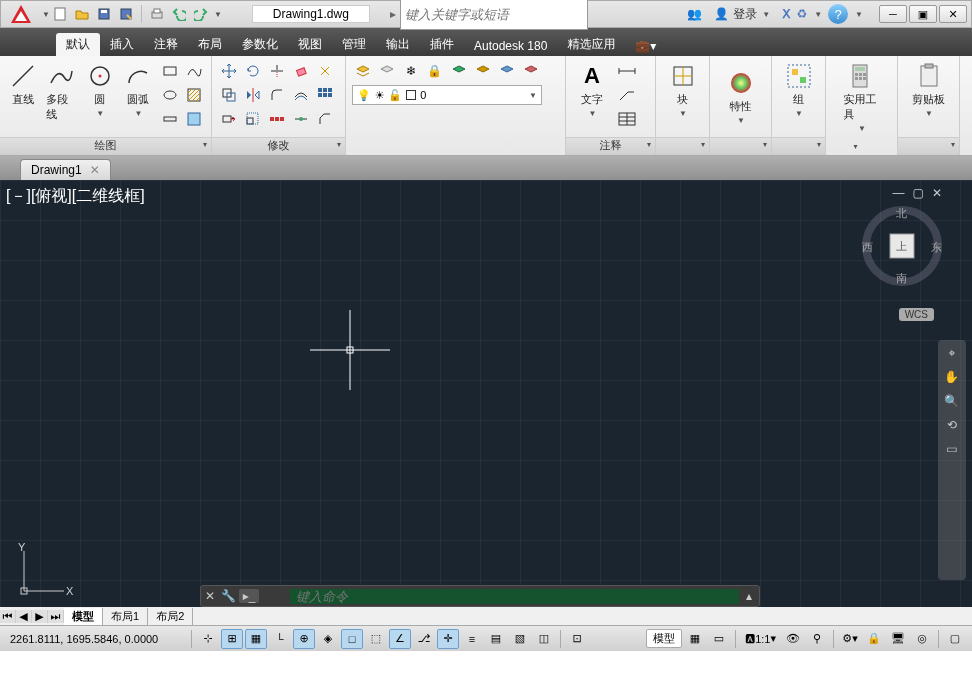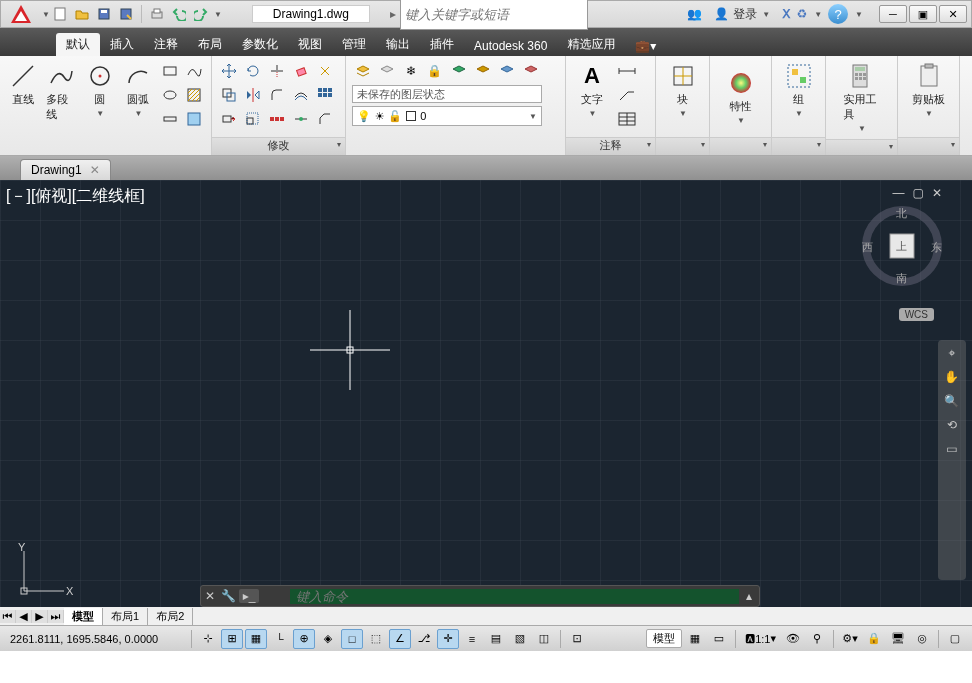--- a/index.html
+++ b/index.html
@@ -163,21 +163,21 @@
 <div class="menutabs">
   <div class="mtab active">默认</div>
   <div class="mtab">插入</div>
   <div class="mtab">注释</div>
   <div class="mtab">布局</div>
   <div class="mtab">参数化</div>
   <div class="mtab">视图</div>
   <div class="mtab">管理</div>
   <div class="mtab">输出</div>
   <div class="mtab">插件</div>
-  <div class="mtab">Autodesk 360</div>
+  <div class="mtab">Autodesk 180</div>
   <div class="mtab">精选应用</div>
   <div class="mtab">💼▾</div>
 </div>
 
 <div class="ribbon">
 
   <div class="panel" style="width:212px;">
     <div class="panel-body">
       <div class="big-btn">
           <div class="big-btn-icon">
@@ -241,20 +241,21 @@
               <rect x="2" y="6" width="12" height="4" fill="none" stroke="#333"></rect>
             </svg>
           </div>
         <div class="small-btn">
             <svg width="16" height="16">
               <rect x="2" y="2" width="12" height="12" fill="#a0d0f0" stroke="#369"></rect>
             </svg>
           </div>
       </div>
     </div>
+    <div class="panel-title">绘图</div>
   </div>
 
   <div class="panel" style="width:134px;">
     <div class="panel-body">
       <div class="icon-grid5">
         <div class="small-btn">
             <svg width="16" height="16">
               <path d="M8 1v14M1 8h14M8 1l-2 2M8 1l2 2M8 15l-2-2M8 15l2-2M1 8l2-2M1 8l2 2M15 8l-2-2M15 8l-2 2" stroke="#369" fill="none"></path>
             </svg>
           </div>
@@ -380,21 +381,20 @@
               <svg width="16" height="16">
                 <path d="M2 6l6-3 6 3-6 3z" fill="#69c" stroke="#369"></path>
               </svg>
             </div>
           <div class="small-btn">
               <svg width="16" height="16">
                 <path d="M2 6l6-3 6 3-6 3z" fill="#c66" stroke="#933"></path>
               </svg>
             </div>
         </div>
-        <input class="layer-state" readonly="" value="未保存的图层状态" style="">
         <div class="layer-sel">
           <span>💡</span>
           <span>☀</span>
           <span>🔓</span>
           <span style="width:10px;height:10px;background:#fff;border:1px solid #333;"></span>
           <span>0</span>
           <span style="margin-left:auto;" class="dd">▼</span>
         </div>
       </div>
     </div>
@@ -477,21 +477,21 @@
               <rect x="14" y="14" width="6" height="6" fill="#6c6"></rect>
             </svg>
           </div>
           <div class="big-btn-label">组</div>
           <span class="dd">▼</span>
         </div>
     </div>
     <div class="panel-title" style="font-size:0;"></div>
   </div>
 
-  <div class="panel" style="width:72px;">
+  <div class="panel" style="width:72px;align-items:center;">
     <div class="panel-body" style="justify-content:center;">
       <div class="big-btn">
           <div class="big-btn-icon">
             <svg width="26" height="26">
               <rect x="4" y="2" width="14" height="22" fill="#ddd" stroke="#777"></rect>
               <rect x="6" y="4" width="10" height="4" fill="#aca"></rect>
               <g fill="#999">
                 <rect x="6" y="10" width="3" height="3"></rect>
                 <rect x="10" y="10" width="3" height="3"></rect>
                 <rect x="14" y="10" width="3" height="3"></rect>

